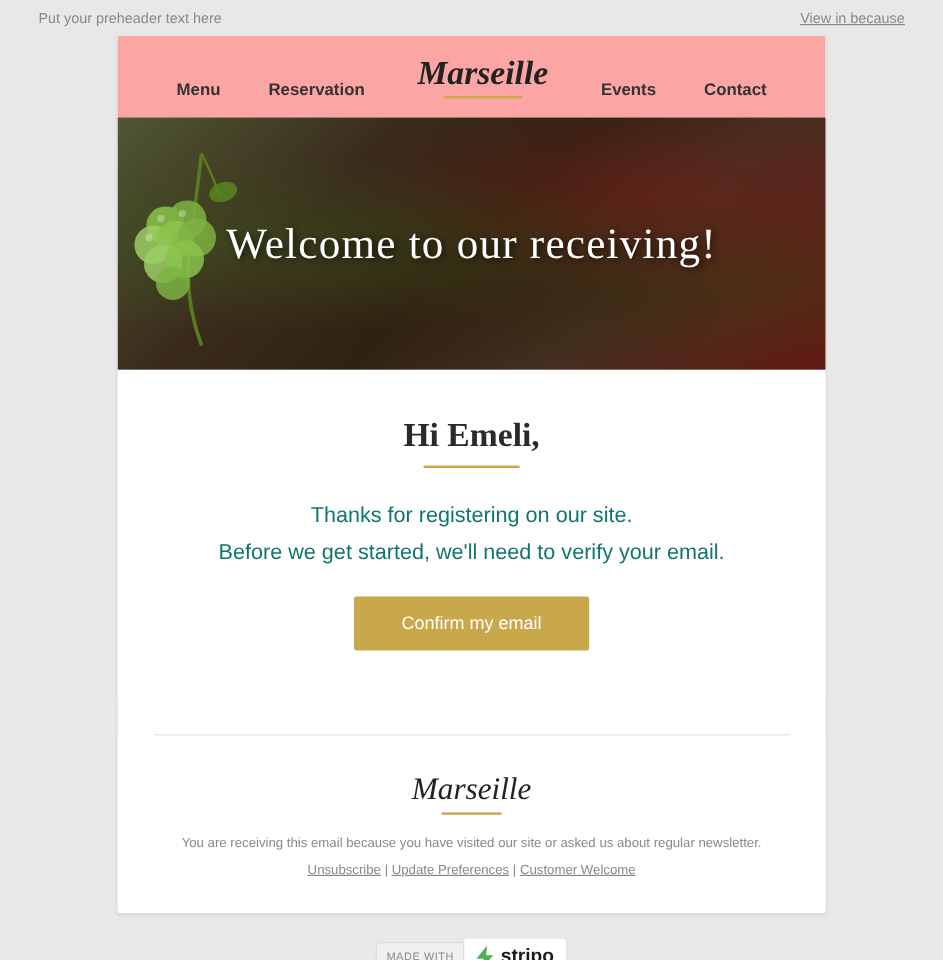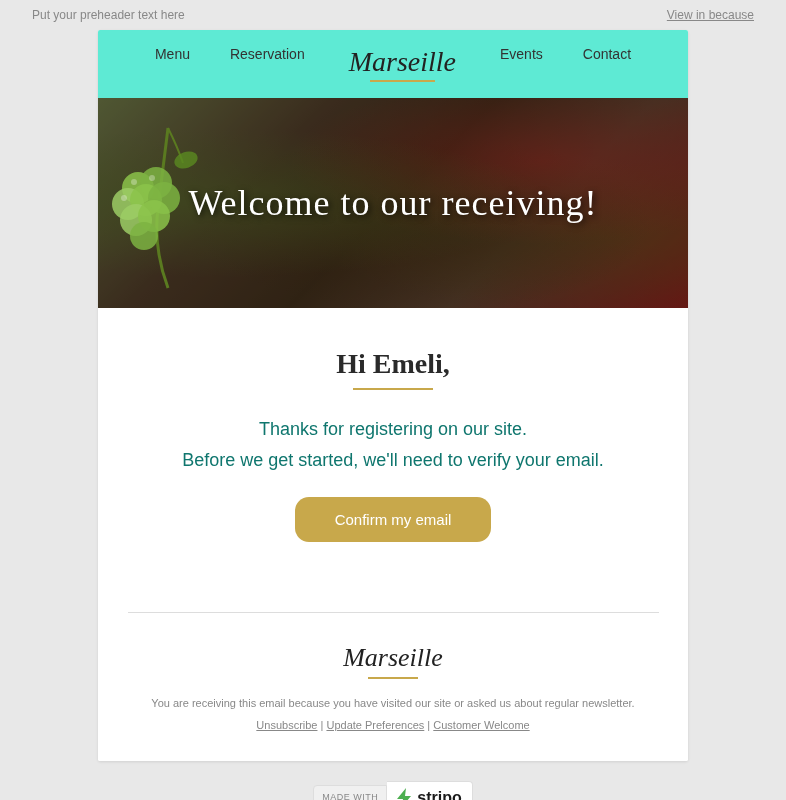--- a/index.html
+++ b/index.html
@@ -44,27 +44,28 @@
     .email-container {
       width: 590px;
       background: #fff;
       border-radius: 2px;
       overflow: hidden;
       box-shadow: 0 1px 3px rgba(0,0,0,0.1);
     }
 
     
     .nav {
-      background: #5eead4;
+      background: #fca5a5;
       display: flex;
       justify-content: center;
-      align-items: flex-start;
+      align-items: flex-end;
       padding: 16px 20px;
       gap: 0;
       position: relative;
+      font-weight: bold;
     }
 
     .nav-item {
       font-size: 14px;
       color: #333;
       text-decoration: none;
       padding: 0 20px;
       cursor: pointer;
     }
 
@@ -167,21 +168,21 @@
       margin-bottom: 22px;
     }
 
     .confirm-btn {
       display: inline-block;
       background: #c8a84b;
       color: #fff;
       font-size: 15px;
       padding: 14px 40px;
       border: none;
-      border-radius: 14px;
+      border-radius: 2px;
       cursor: pointer;
       text-decoration: none;
       margin-bottom: 10px;
     }
 
     
     .divider {
       width: 90%;
       height: 1px;
       background: #ddd;

